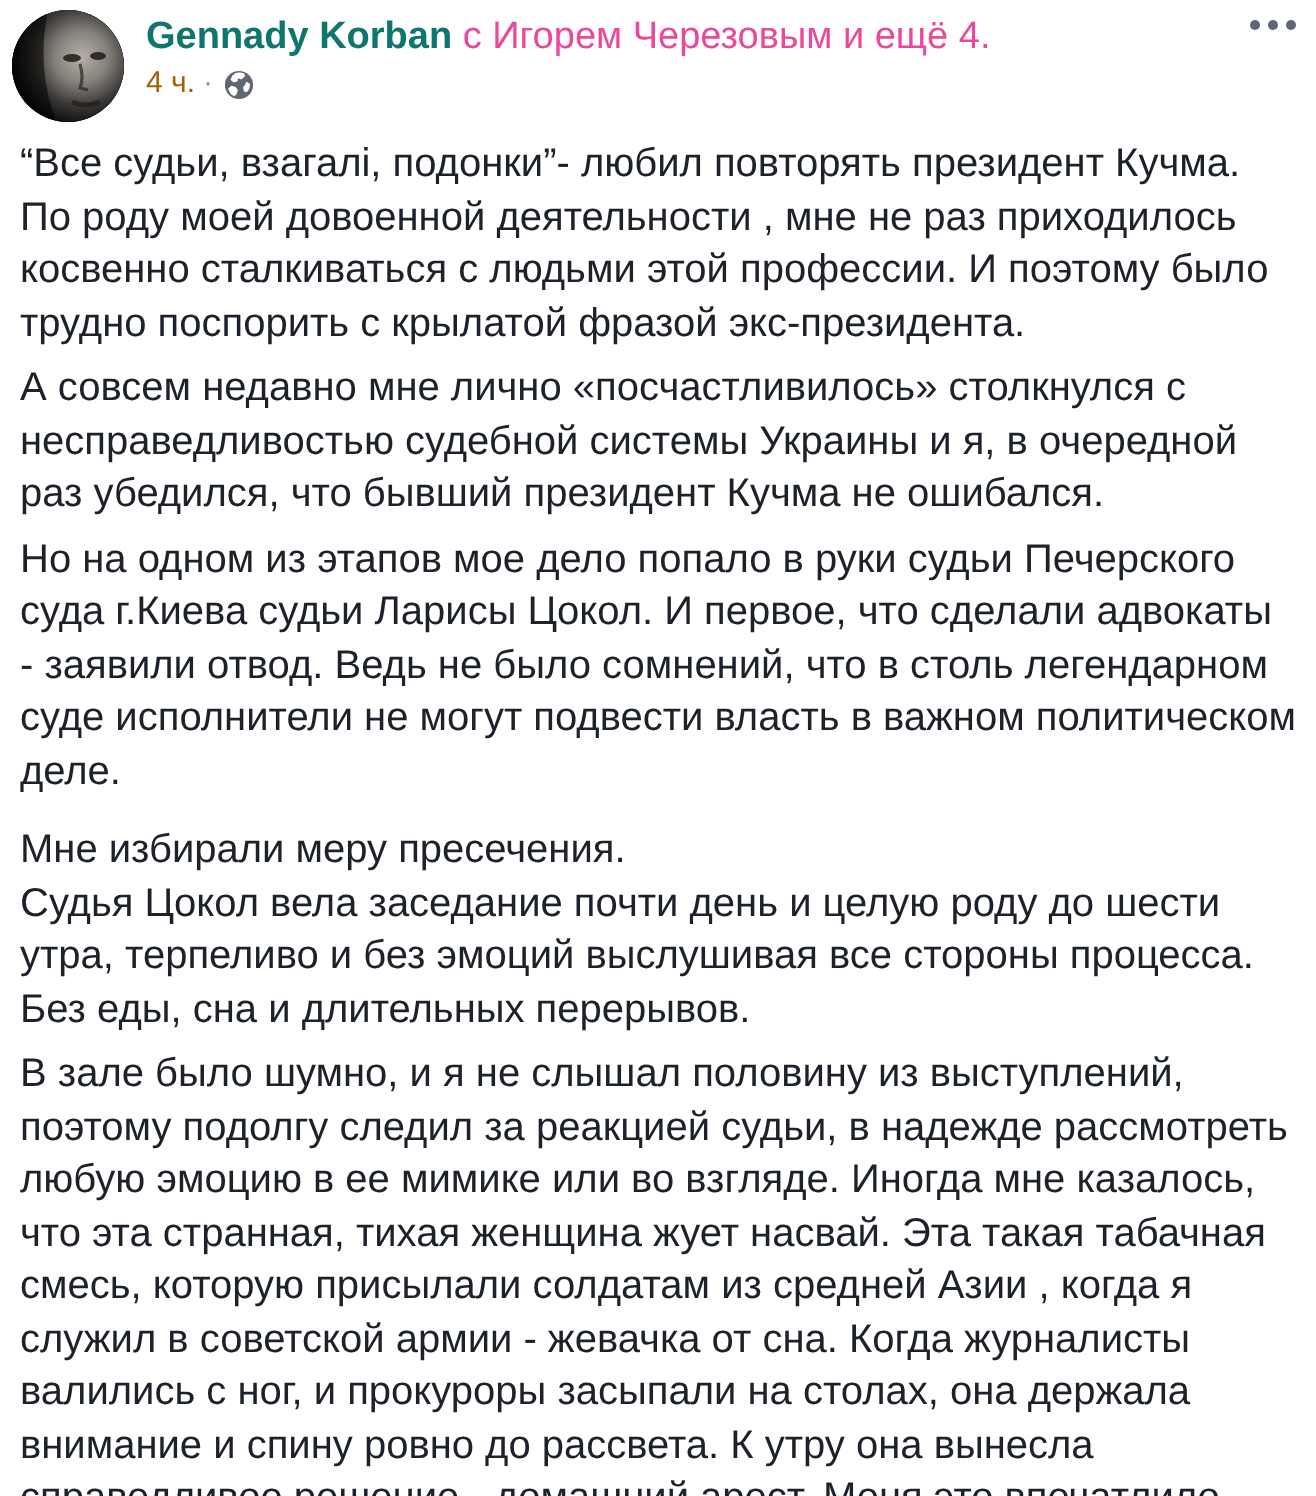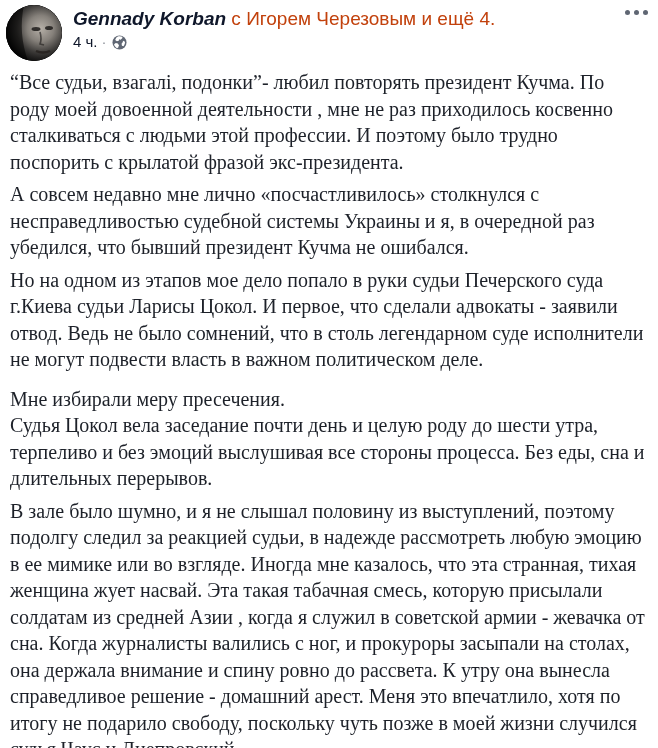--- a/index.html
+++ b/index.html
@@ -39,38 +39,37 @@
     right: 60px;
   }
   .name-line {
     font-size: 19px;
     line-height: 22px;
     color: #365899;
     white-space: nowrap;
   }
   .author {
     font-weight: bold;
-    color: #0f172a;
+    color: #0f766e;
     text-decoration: none;
     cursor: pointer;
-    font-style: italic;
   }
   .with-text {
-    color: #c2410c;
+    color: #ec4899;
     cursor: pointer;
   }
   .meta-line {
     margin-top: 4px;
     font-size: 15px;
     line-height: 16px;
     color: #90949c;
     display: flex;
     align-items: center;
   }
-  .meta-line .timestamp { color: #0f172a; text-decoration: none; cursor: pointer; }
+  .meta-line .timestamp { color: #a16207; text-decoration: none; cursor: pointer; }
   .meta-line .dot { margin: 0 5px 0 4px; }
   .globe-icon { display: inline-flex; align-items: center; }
   .menu-button {
     position: absolute;
     right: 8px;
     top: 6px;
     padding: 4px 2px;
     cursor: pointer;
     display: flex;
     gap: 4px;
@@ -82,21 +81,21 @@
     border-radius: 50%;
     background: #5f6673;
   }
   .post-body {
     padding: 7px 10px 0 10px;
     font-size: 20px;
     line-height: 26.5px;
     color: #1d2129;
     letter-spacing: 0;
   }
-  .post-body p { margin: 0 0 6px 0; font-family: Liberation Serif, serif; }
+  .post-body p { margin: 0 0 6px 0; }
   .post-body p.tight { margin-bottom: 13px; }
   .post-body p.multiline { white-space: pre-line; }
 </style>
 </head>
 <body>
 
 <div class="post">
 
   <div class="post-header">
 

